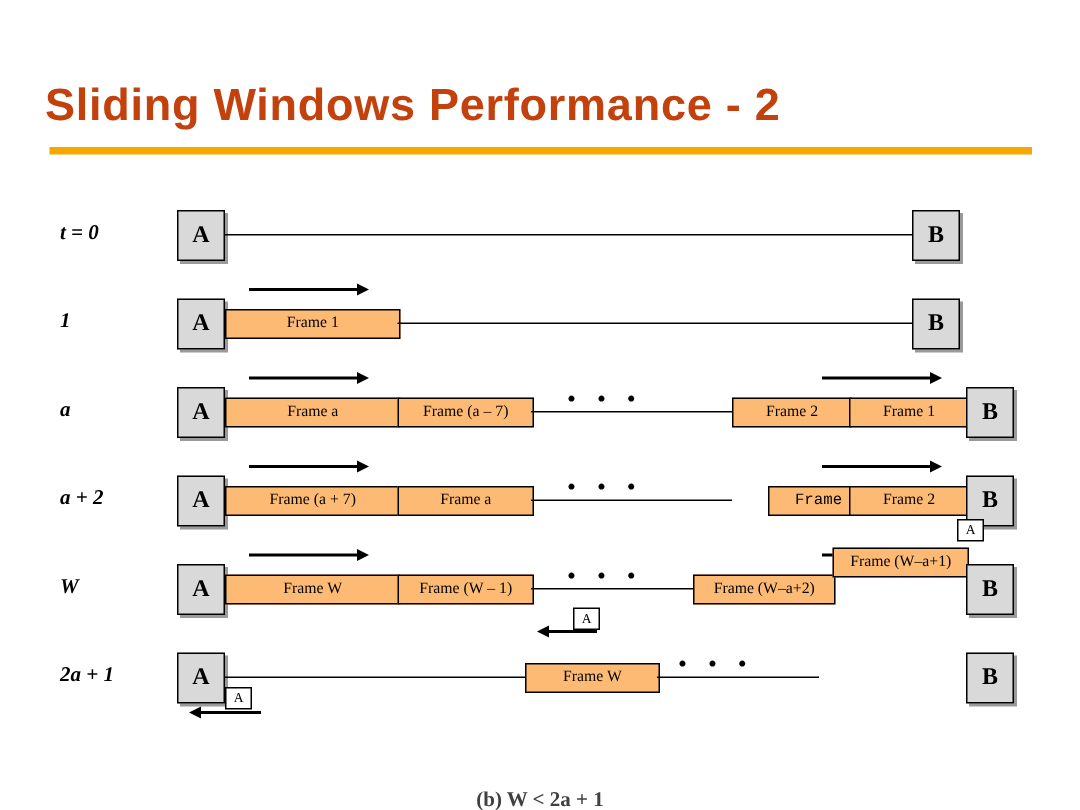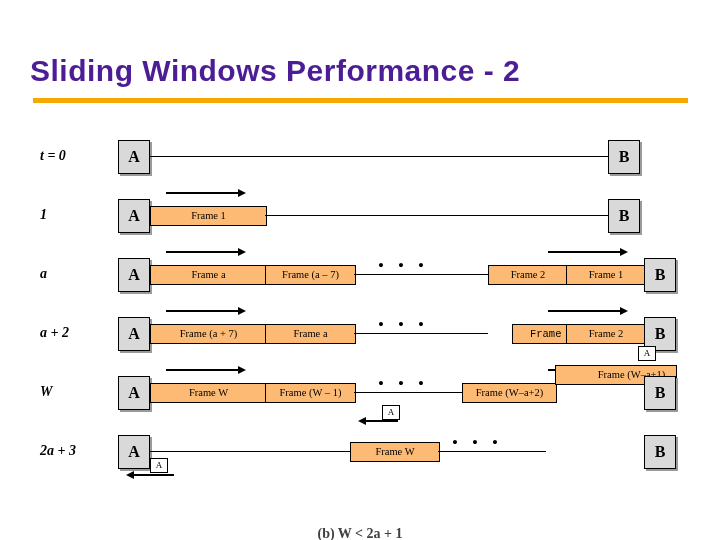--- a/index.html
+++ b/index.html
@@ -23,21 +23,21 @@
   
   #title {
     position: absolute;
     left: 30px;
     top: 54px;
     width: 660px;
     font-family: "Liberation Sans", sans-serif;
     font-weight: bold;
     font-size: 30px;
     letter-spacing: 0.5px;
-    color: #4c1d95;
+    color: #c2410c;
     white-space: nowrap;
   }
   #title-rule {
     position: absolute;
     left: 33px;
     top: 98px;
     width: 655px;
     height: 5px;
     background: #F5A800;
   }
@@ -229,30 +229,30 @@
     <div class="arrow right" style="left:508px; top:249px; width:80px;">
       <div class="shaft" style="width:72px;"></div>
         <div class="head" style="left:72px;"></div>
     </div>
     <div class="host" style="left:78px; top:256px;">A</div>
     <div class="frame" style="left:110px; top:263px; width:115px;">Frame W</div>
     <div class="frame" style="left:225px; top:263px; width:89px;">Frame (W – 1)</div>
     <div class="timeline" style="left:314px; top:272px; width:108px;"></div>
     <div class="dots" style="left:338px; top:260px;">•••</div>
     <div class="frame" style="left:422px; top:263px; width:93px;">Frame (W–a+2)</div>
-    <div class="frame" style="left:515px; top:245px; width:89px;padding-left:31px;">Frame (W–a+1)</div>
+    <div class="frame" style="left:515px; top:245px; width:89px;">Frame (W–a+1)</div>
     <div class="host" style="left:604px; top:256px;">B</div>
     <div class="ack" style="left:342px; top:285px;">A</div>
     <div class="arrow left" style="left:318px; top:300px; width:40px;">
       <div class="shaft" style="left:8px; width:32px;"></div>
         <div class="head" style="left:0px;"></div>
     </div>
 
     <div class="row-label" style="left:0px; top:323px;">
-      <span>2a + 3</span>
+      <span>2a + 1</span>
     </div>
     <div class="host" style="left:78px; top:315px;">A</div>
     <div class="ack" style="left:110px; top:338px;">A</div>
     <div class="arrow left" style="left:86px; top:354px; width:48px;">
       <div class="shaft" style="left:8px; width:40px;"></div>
         <div class="head" style="left:0px;"></div>
     </div>
     <div class="timeline" style="left:110px; top:331px; width:200px;"></div>
     <div class="frame" style="left:310px; top:322px; width:88px;">Frame W</div>
     <div class="timeline" style="left:398px; top:331px; width:108px;"></div>

